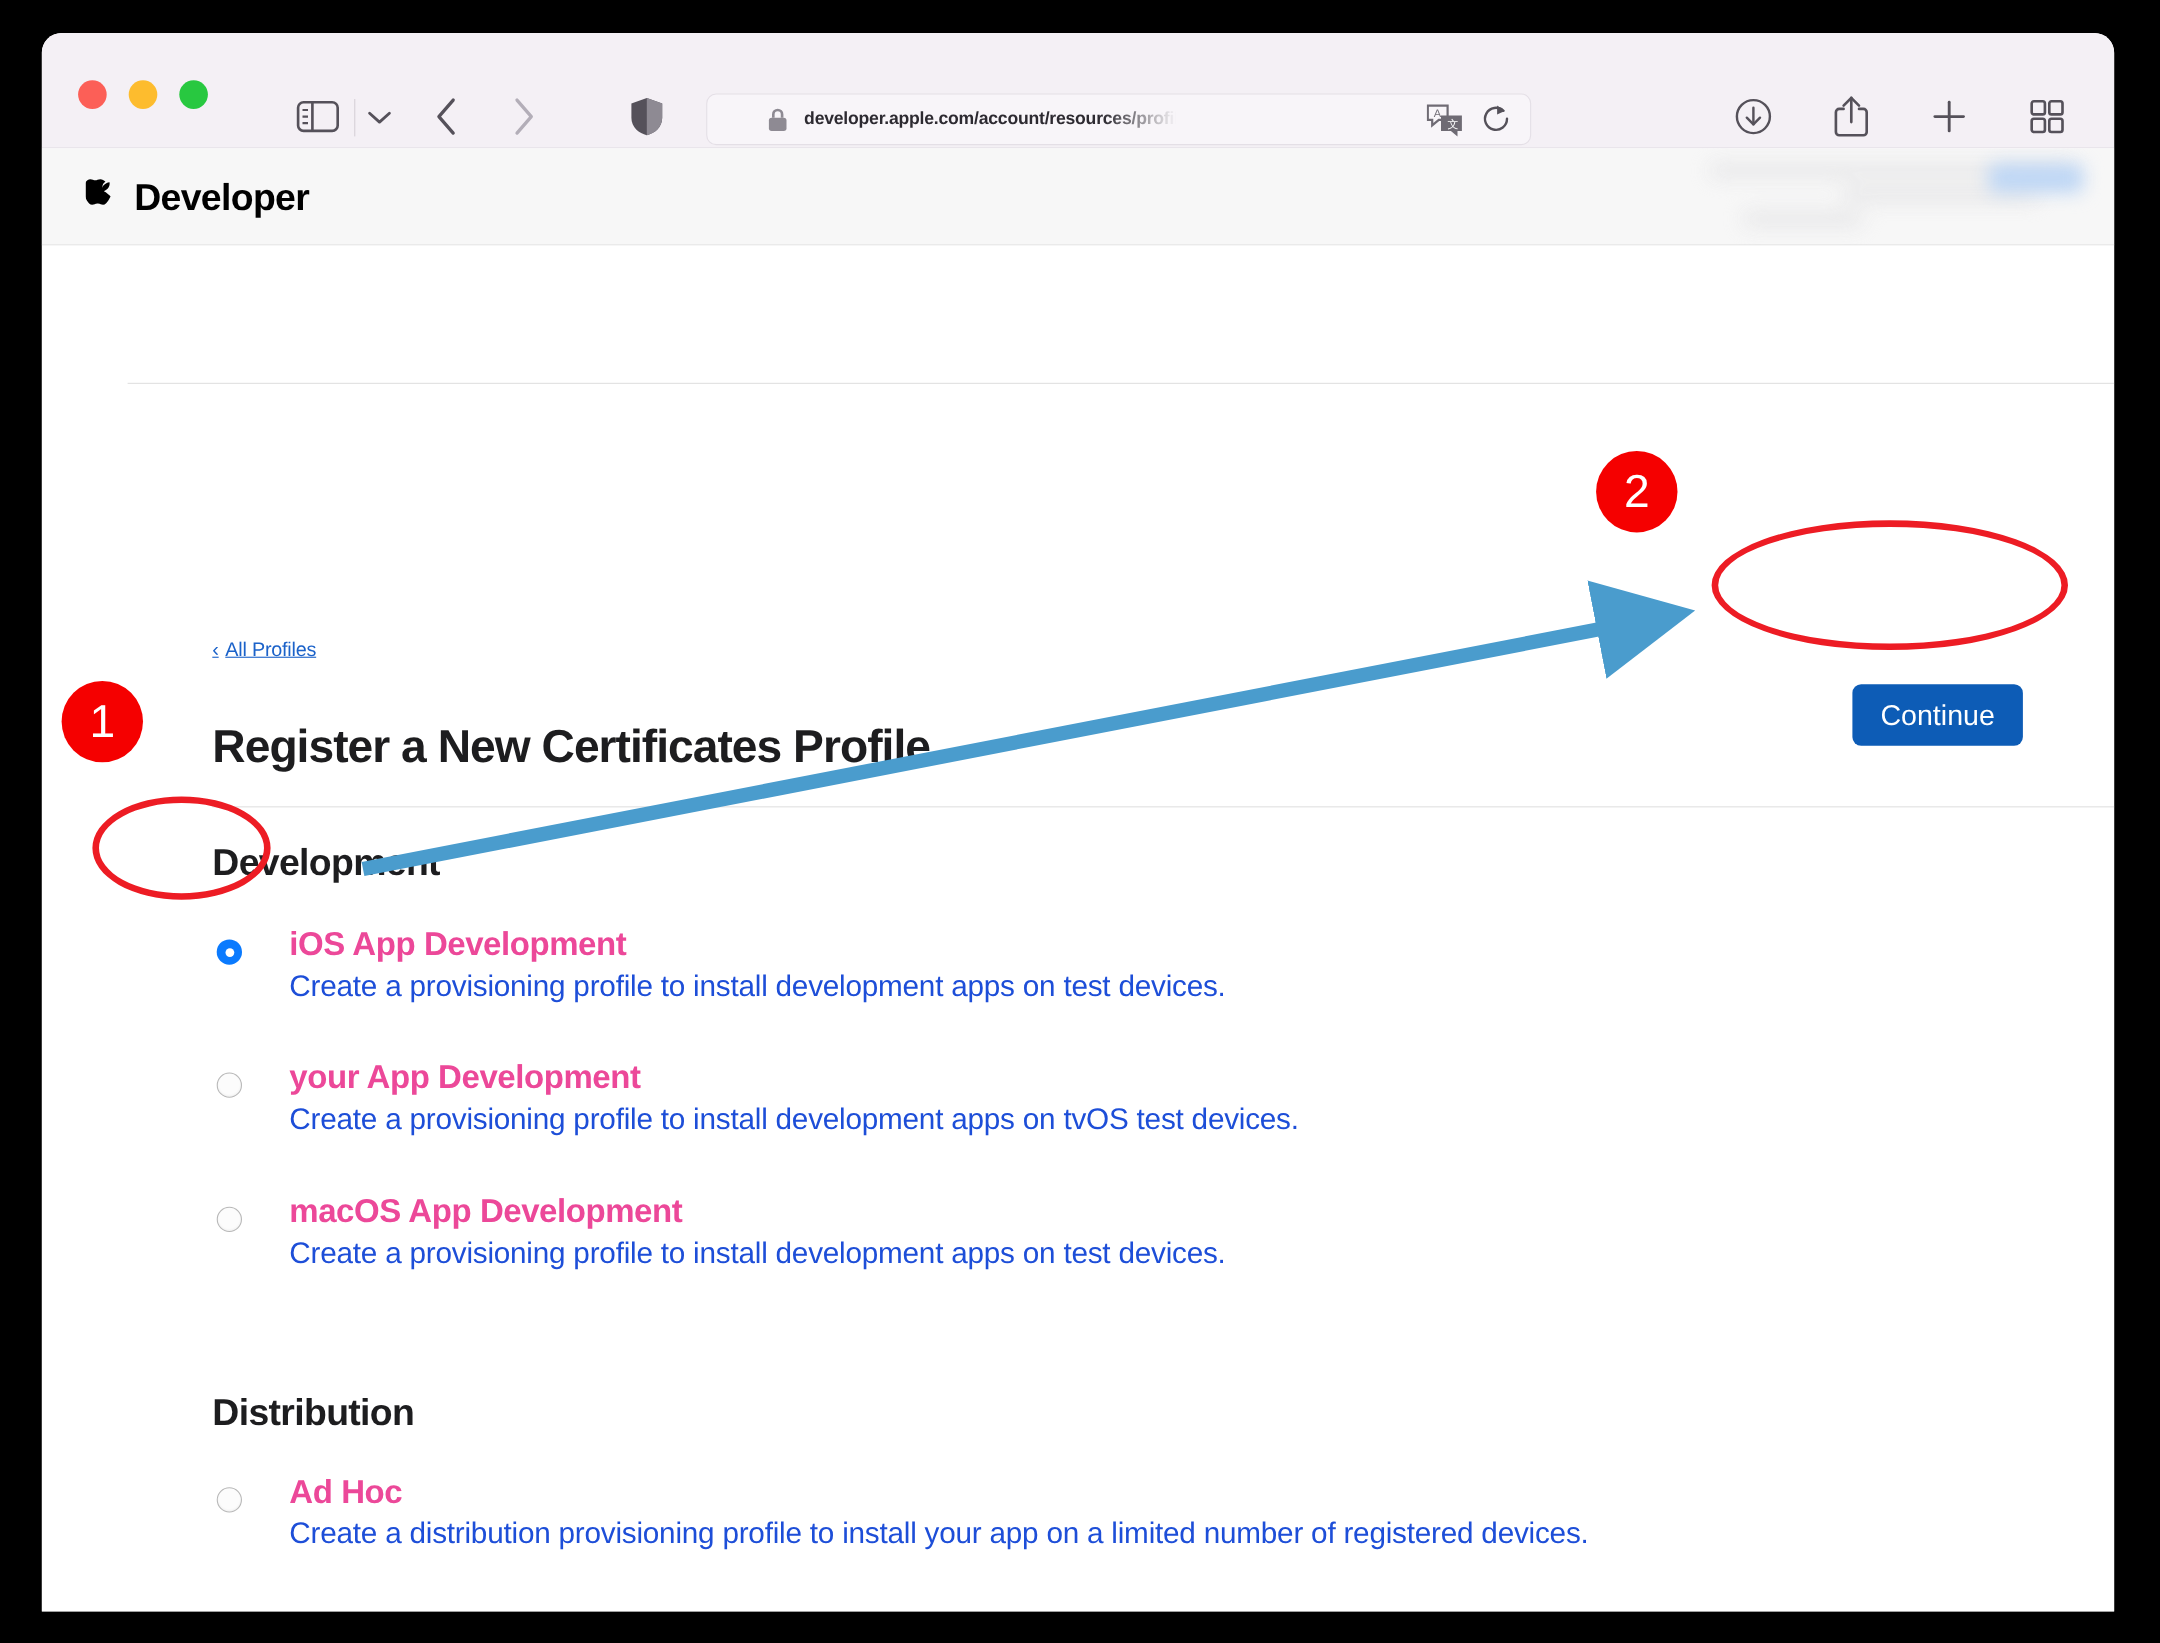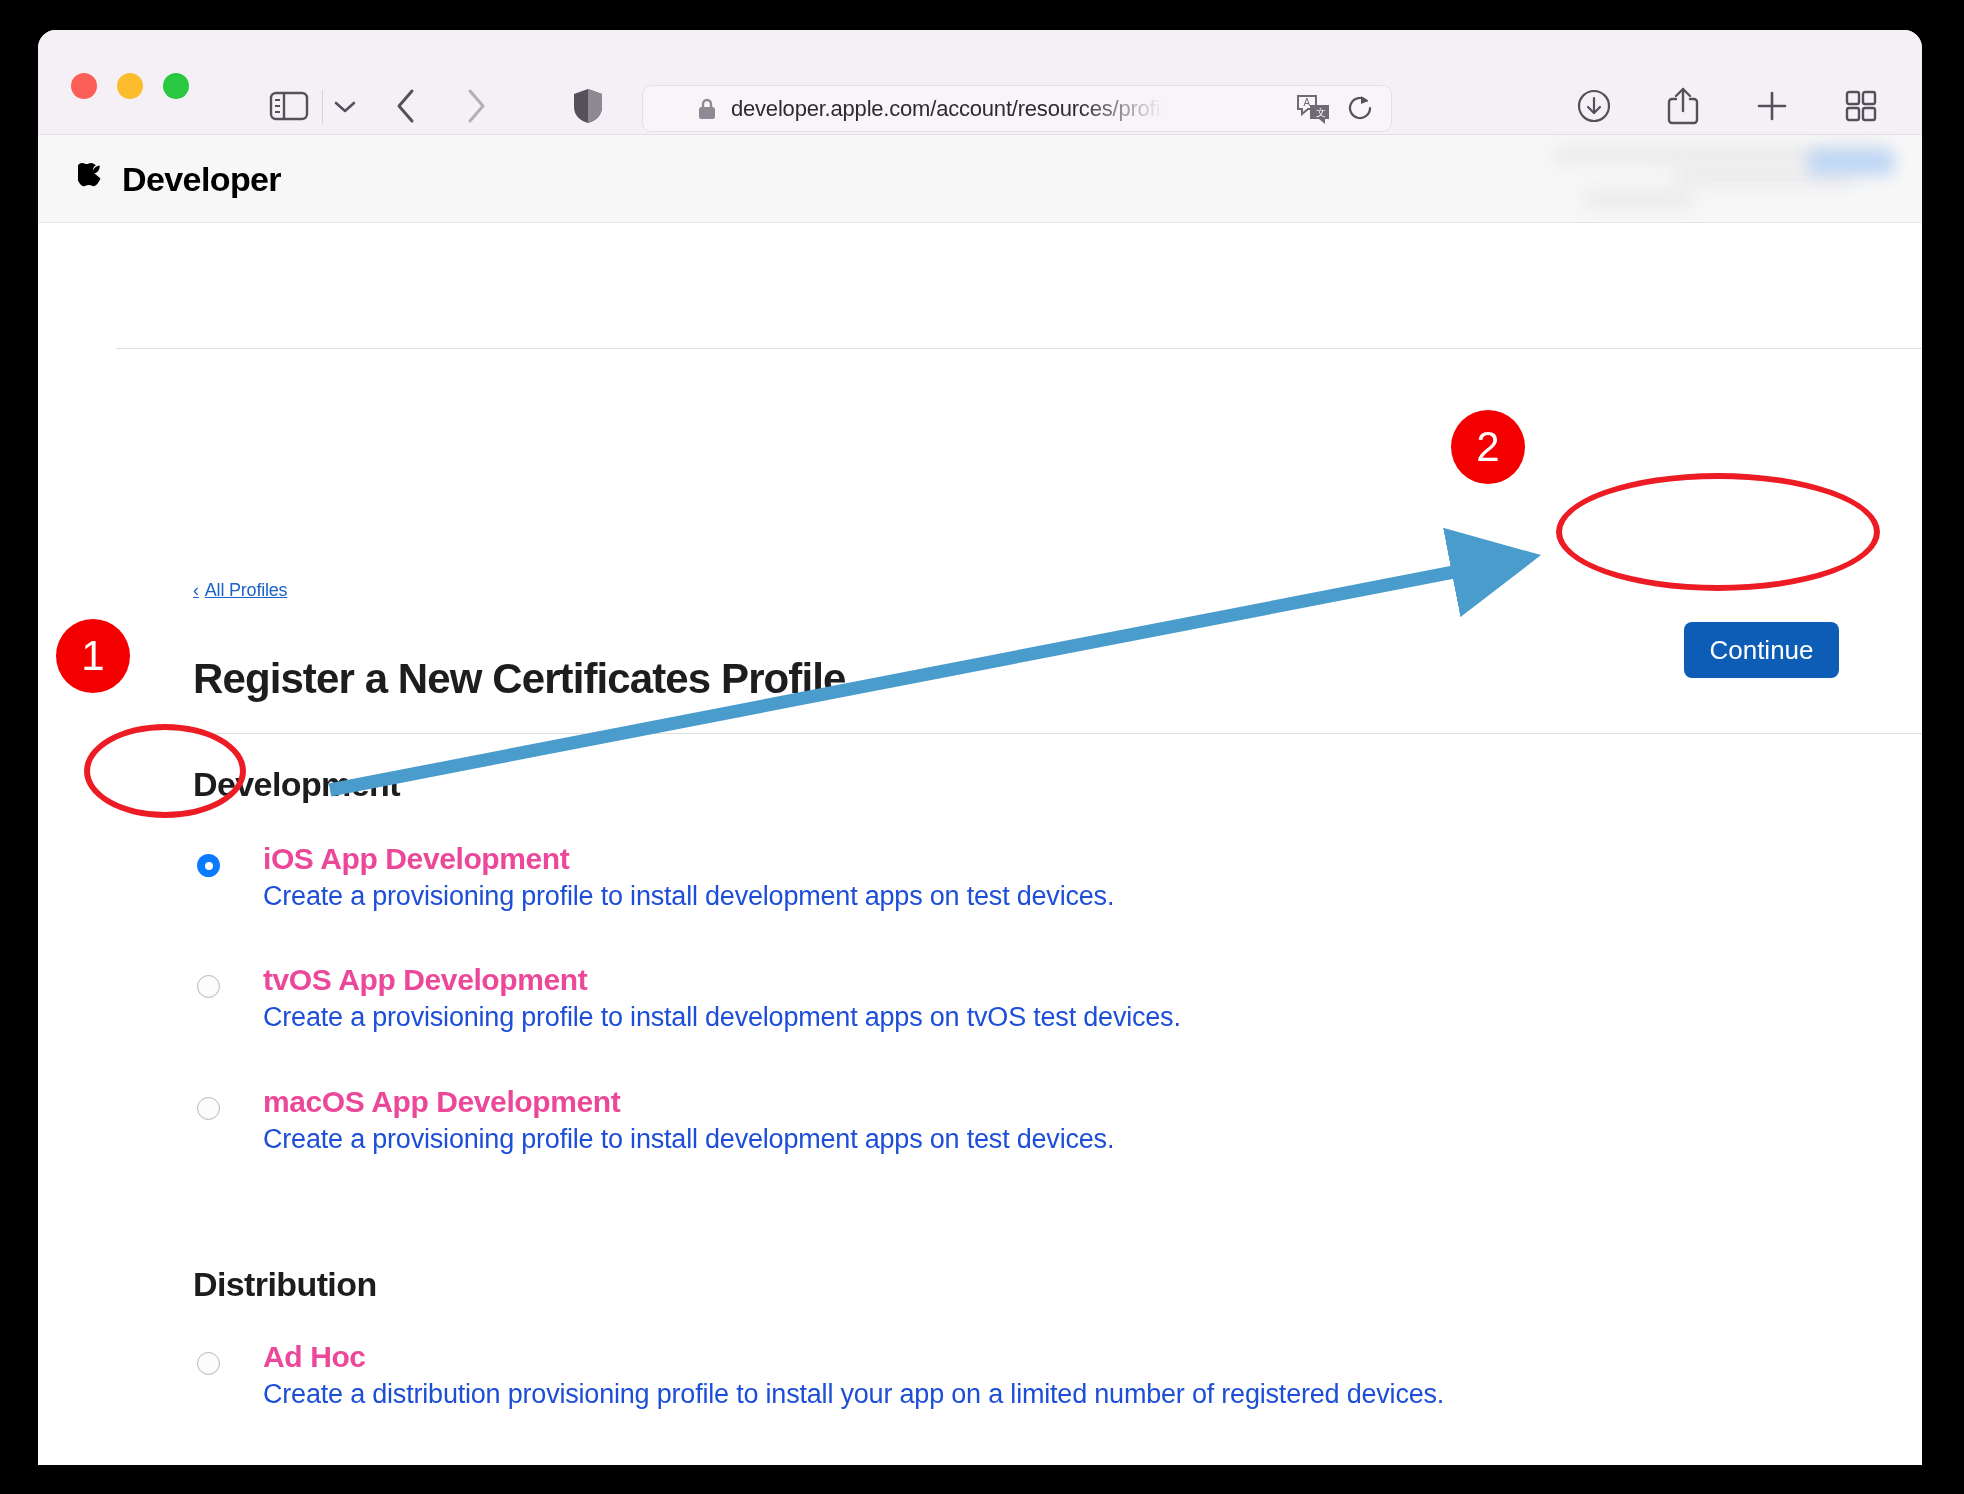--- a/index.html
+++ b/index.html
@@ -62,28 +62,29 @@
     left: 604px; top: 55px;
     width: 750px; height: 47px;
     background: #f8f5f9;
     border: 1px solid #e4dfe6;
     border-radius: 9px;
     display: flex; align-items: center;
   }
   .url-lock { margin-left: 54px; display:flex; align-items:center; }
   .url-text {
     margin-left: 14px;
-    font-size: 22px;
+    font-size: 16px;
     color: #2d2a31;
     letter-spacing: -0.2px;
     white-space: nowrap;
     overflow: hidden;
     -webkit-mask-image: linear-gradient(to right, #000 0 78%, transparent 97%);
     mask-image: linear-gradient(to right, #000 0 78%, transparent 97%);
     max-width: 600px;
+    font-weight: bold;
   }
   .url-right {
     position: absolute; right: 14px; top: 7px;
     display: flex; align-items: center; gap: 14px;
   }
   .translate-icon { width: 34px; height: 32px; }
   .reload-icon { width: 32px; height: 32px; color:#55515a; }
 
   .tb-right {
     position: absolute; right: 40px; top: 55px;
@@ -365,21 +366,21 @@
         <div class="group-title" id="dev-title">Development</div>
 
         <div class="opt selected" style="top:484px">
           <span class="radio"></span>
           <span class="opt-label">iOS App Development</span>
           <span class="opt-desc">Create a provisioning profile to install development apps on test devices.</span>
         </div>
 
         <div class="opt" style="top:605px">
           <span class="radio"></span>
-          <span class="opt-label">tvOS App Development</span>
+          <span class="opt-label">your App Development</span>
           <span class="opt-desc">Create a provisioning profile to install development apps on tvOS test devices.</span>
         </div>
 
         <div class="opt" style="top:727px">
           <span class="radio"></span>
           <span class="opt-label">macOS App Development</span>
           <span class="opt-desc">Create a provisioning profile to install development apps on test devices.</span>
         </div>
 
         <div class="group-title" id="dist-title">Distribution</div>

